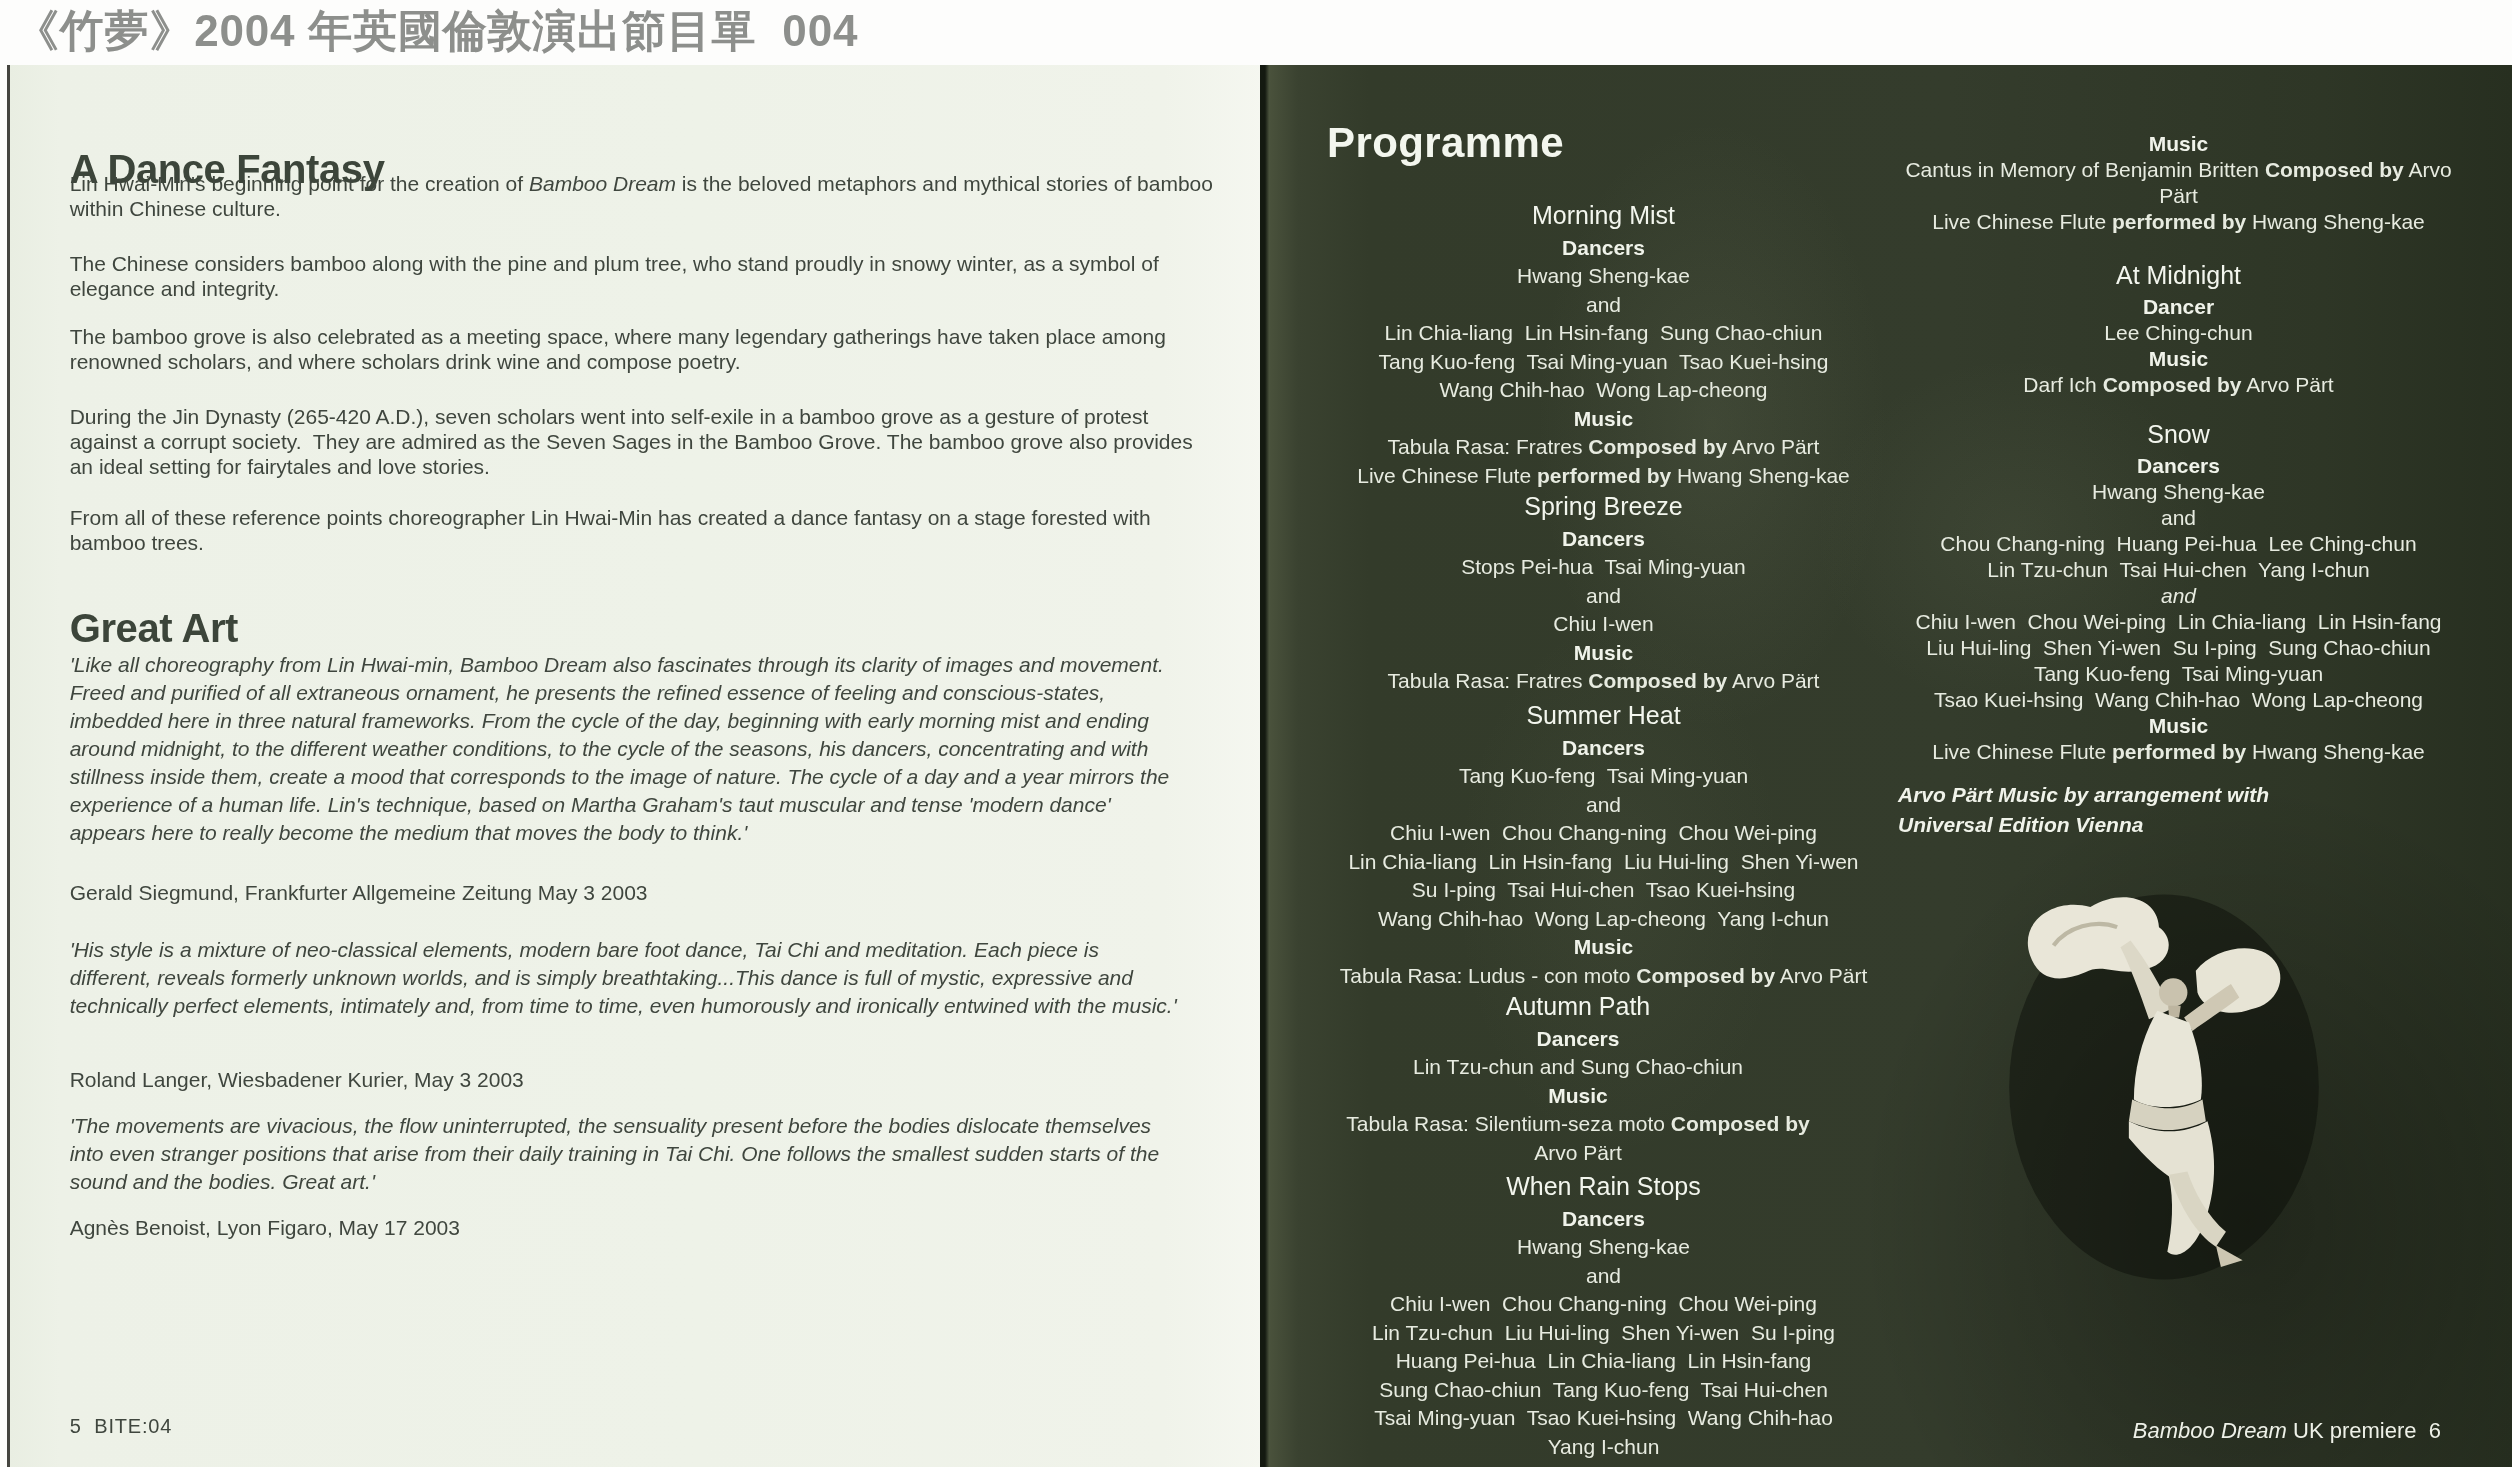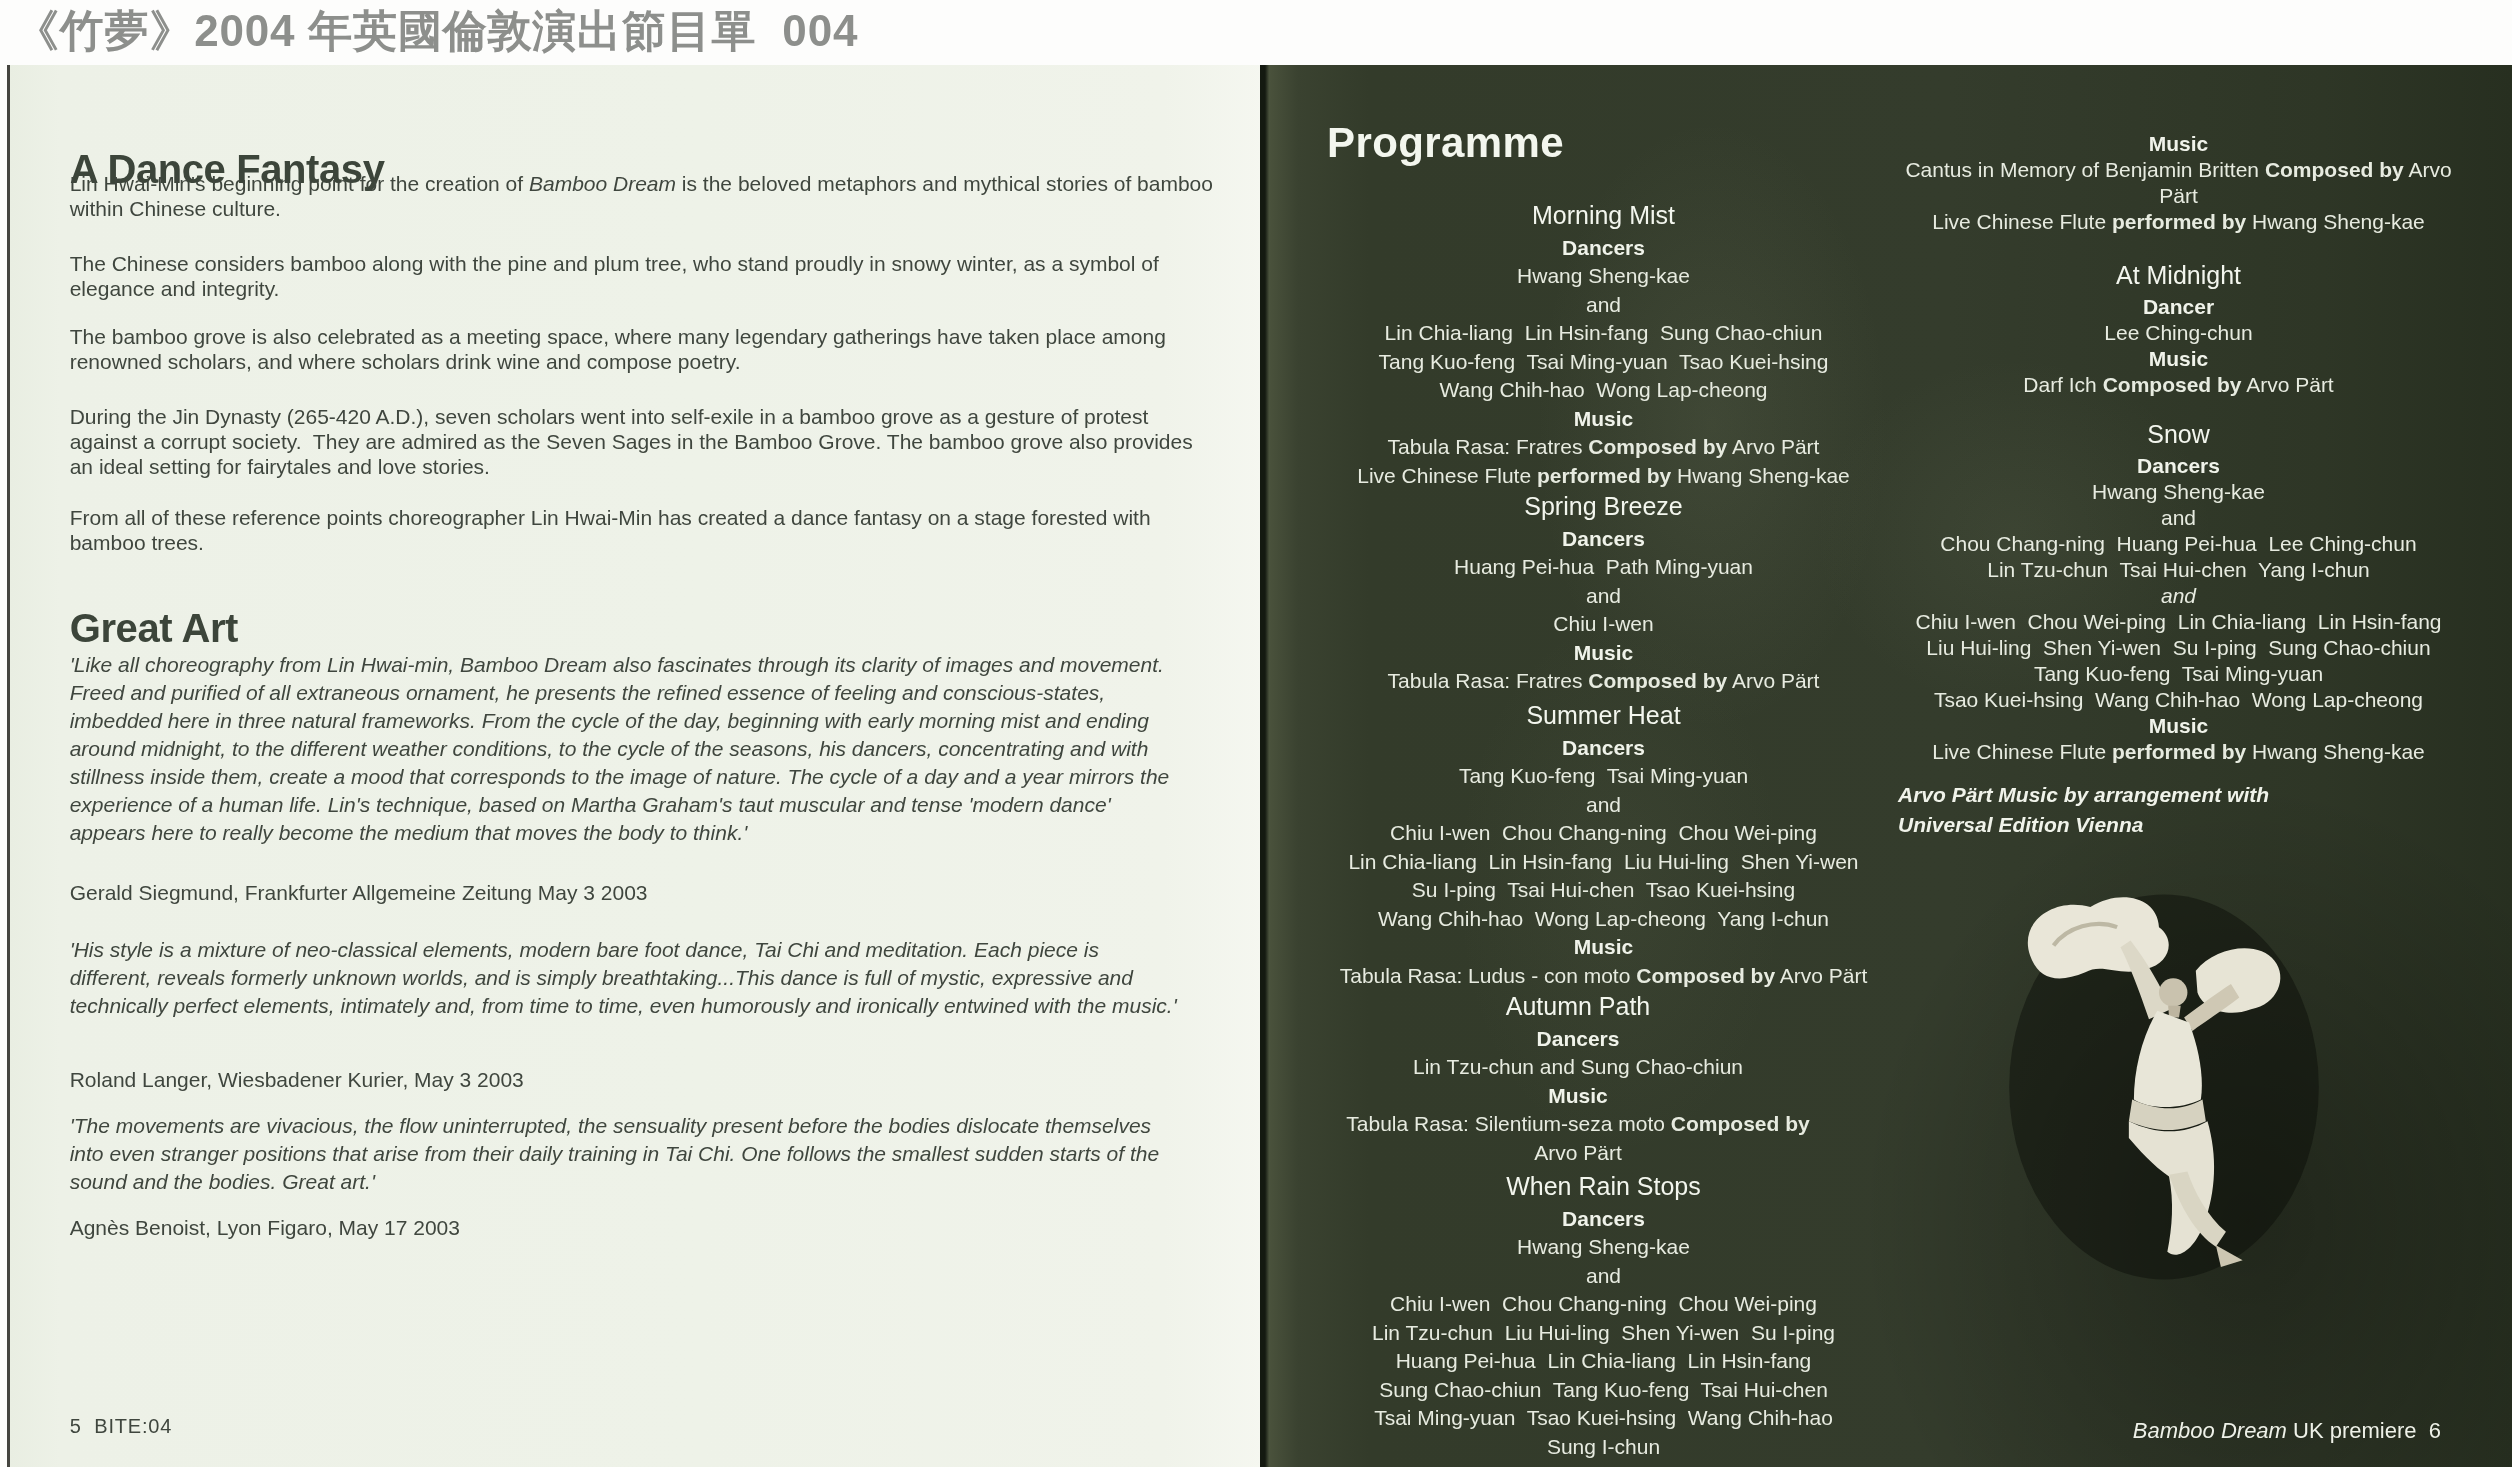--- a/index.html
+++ b/index.html
@@ -103,21 +103,21 @@
       <div class="pline">Tang Kuo-feng  Tsai Ming-yuan  Tsao Kuei-hsing</div>
       <div class="pline">Wang Chih-hao  Wong Lap-cheong</div>
       <div class="plabel">Music</div>
       <div class="pline"><span>Tabula Rasa: Fratres </span><span class="b">Composed by</span><span> Arvo Pärt</span></div>
       <div class="pline"><span>Live Chinese Flute </span><span class="b">performed by</span><span> Hwang Sheng-kae</span></div>
     </section>
 
     <section class="psec" style="top:425px">
       <h3 class="ptitle">Spring Breeze</h3>
       <div class="plabel">Dancers</div>
-      <div class="pline">Huang Pei-hua  Path Ming-yuan</div>
+      <div class="pline">Stops Pei-hua  Tsai Ming-yuan</div>
       <div class="pline">and</div>
       <div class="pline">Chiu I-wen</div>
       <div class="plabel">Music</div>
       <div class="pline"><span>Tabula Rasa: Fratres </span><span class="b">Composed by</span><span> Arvo Pärt</span></div>
     </section>
 
     <section class="psec" style="top:634px">
       <h3 class="ptitle">Summer Heat</h3>
       <div class="plabel">Dancers</div>
       <div class="pline">Tang Kuo-feng  Tsai Ming-yuan</div>
@@ -141,21 +141,21 @@
     <section class="psec" style="top:1105px">
       <h3 class="ptitle">When Rain Stops</h3>
       <div class="plabel">Dancers</div>
       <div class="pline">Hwang Sheng-kae</div>
       <div class="pline">and</div>
       <div class="pline">Chiu I-wen  Chou Chang-ning  Chou Wei-ping</div>
       <div class="pline">Lin Tzu-chun  Liu Hui-ling  Shen Yi-wen  Su I-ping</div>
       <div class="pline">Huang Pei-hua  Lin Chia-liang  Lin Hsin-fang</div>
       <div class="pline">Sung Chao-chiun  Tang Kuo-feng  Tsai Hui-chen</div>
       <div class="pline">Tsai Ming-yuan  Tsao Kuei-hsing  Wang Chih-hao</div>
-      <div class="pline">Sung I-chun</div>
+      <div class="pline">Yang I-chun</div>
     </section>
 
     <section class="psec col2 lh31" style="top:66px">
       <div class="plabel">Music</div>
       <div class="pline"><span>Cantus in Memory of Benjamin Britten </span><span class="b">Composed by</span><span> Arvo Pärt</span></div>
       <div class="pline"><span>Live Chinese Flute </span><span class="b">performed by</span><span> Hwang Sheng-kae</span></div>
     </section>
 
     <section class="psec col2 lh31" style="top:194px">
       <h3 class="ptitle">At Midnight</h3>

